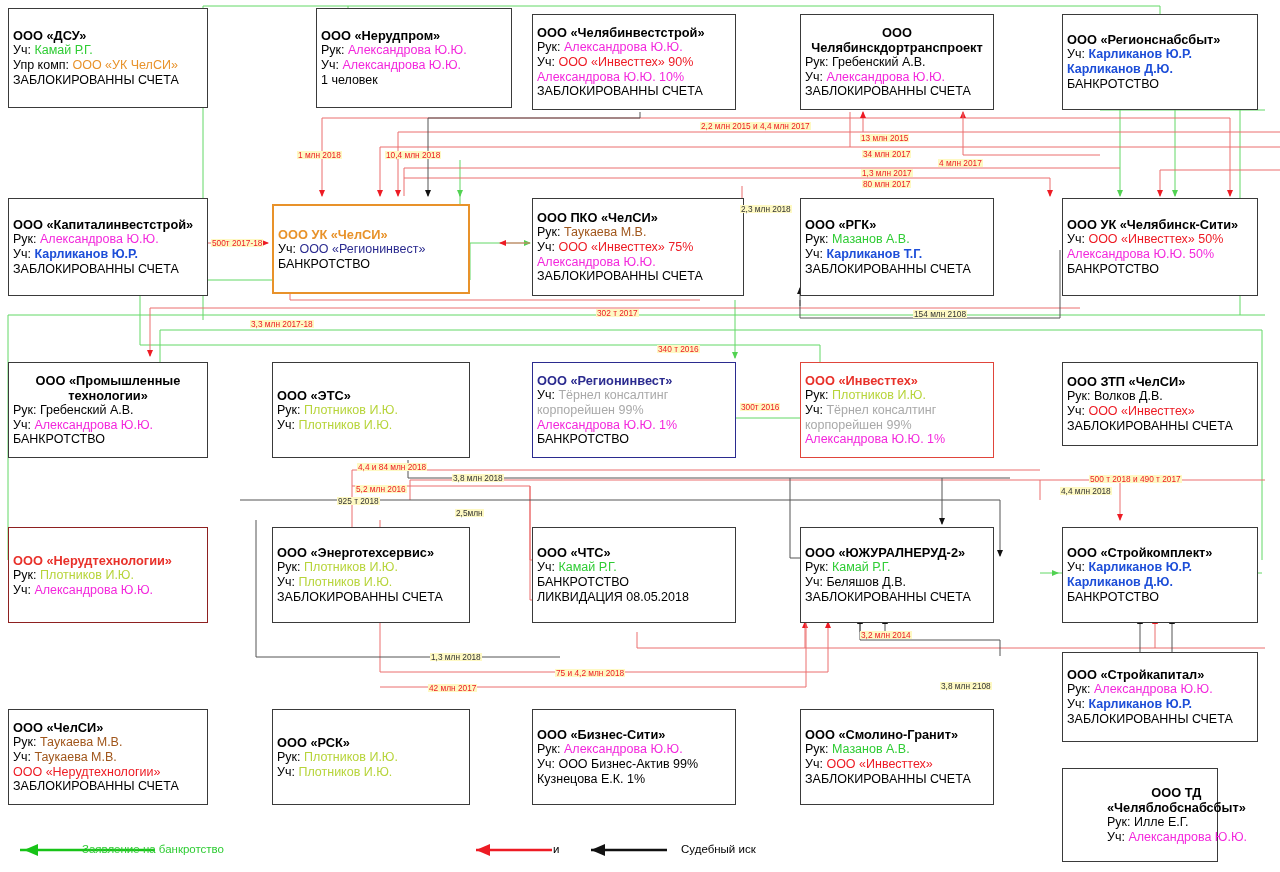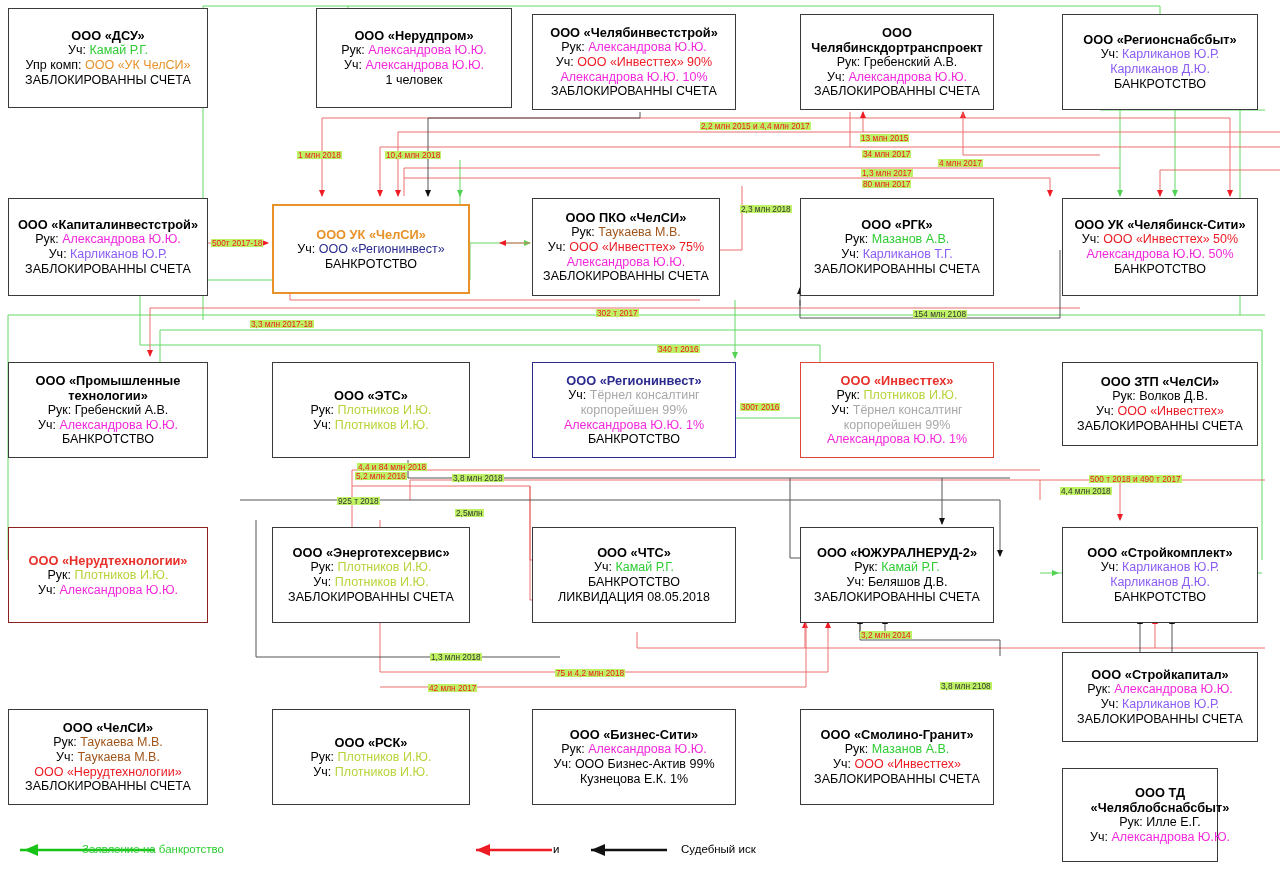--- a/index.html
+++ b/index.html
@@ -5,49 +5,49 @@
   html,body{margin:0;padding:0;background:#ffffff;}
   body{
     font-family:"Liberation Sans","DejaVu Sans",sans-serif;
     width:1280px;height:872px;position:relative;overflow:hidden;
   }
   #canvas{position:absolute;left:0;top:0;width:1280px;height:872px;}
   #edges{position:absolute;left:0;top:0;width:1280px;height:872px;pointer-events:none;}
   .node{
     position:absolute;box-sizing:border-box;
     border:1px solid #3a3a3a;background:#ffffff;
-    display:flex;flex-direction:column;align-items:center;justify-content:center;
+    display:flex;flex-direction:column;align-items:flex-start;justify-content:center;
     text-align:center;line-height:1.18;
     font-size:12.5px;color:#000;
     padding:3px 4px;
   }
   .node .title{font-weight:bold;font-size:12.8px;color:#000;white-space:nowrap;}
   .node .title.wrap{white-space:normal;}
   .node .line{white-space:nowrap;}
   .node.orange{border:2px solid #E8922A;}
   .node.orange .title{color:#E8922A;}
   .node.navy{border:1px solid #2B2B8F;}
   .node.navy .title{color:#2B2B8F;}
   .node.red{border:1px solid #E0453B;}
   .node.red .title{color:#E8312A;}
   .node.darkred{border:1px solid #8E2020;}
   .node.darkred .title{color:#E8312A;}
   .c-green{color:#2ECC33;}
   .c-magenta{color:#F327DC;}
-  .c-cyan{color:#8b5cf6;}
+  .c-cyan{color:#1d4ed8;font-weight:bold;}
   .c-red{color:#ED1B24;}
   .c-orange{color:#E8922A;}
   .c-lime{color:#B7D43A;}
   .c-brown{color:#A0561B;}
   .c-gray{color:#A9A9A9;}
   .c-navy{color:#2B2B8F;}
   .c-black{color:#000;}
   .elabel{
     position:absolute;font-size:8.3px;color:#ED1B24;
-    background:#bef264;padding:0 1px;white-space:nowrap;line-height:1;
+    background:#fef9c3;padding:0 1px;white-space:nowrap;line-height:1;
   }
   .elabel.blk{color:#333;}
   .legend{position:absolute;font-size:11px;white-space:nowrap;}
   .lg-green{color:#2ECC33;font-size:11.5px;}
   .lg-black{color:#000;font-size:11.5px;}
 </style>
 </head>
 <body>
 
 <div id="canvas">
@@ -223,21 +223,21 @@
     <div class="line"><span>Уч: </span><span class="c-cyan">Карликанов Ю.Р.</span></div>
     <div class="line"><span class="c-black">ЗАБЛОКИРОВАННЫ СЧЕТА</span></div>
   </div>
 
   <div class="node orange" style="left:272px;top:204px;width:198px;height:90px;">
     <div class="title">ООО УК «ЧелСИ»</div>
     <div class="line"><span>Уч: </span><span class="c-navy">ООО «Регионинвест»</span></div>
     <div class="line"><span class="c-black">БАНКРОТСТВО</span></div>
   </div>
 
-  <div class="node" style="left:532px;top:198px;width:188px;height:98px;">
+  <div class="node" style="left:532px;top:198px;width:212px;height:98px;">
     <div class="title">ООО ПКО «ЧелСИ»</div>
     <div class="line"><span>Рук: </span><span class="c-brown">Таукаева М.В.</span></div>
     <div class="line"><span>Уч: </span><span class="c-red">ООО «Инвесттех» 75%</span></div>
     <div class="line"><span class="c-magenta">Александрова Ю.Ю.</span></div>
     <div class="line"><span class="c-black">ЗАБЛОКИРОВАННЫ СЧЕТА</span></div>
   </div>
 
   <div class="node" style="left:800px;top:198px;width:194px;height:98px;">
     <div class="title">ООО «РГК»</div>
     <div class="line"><span>Рук: </span><span class="c-green">Мазанов А.В.</span></div>
@@ -373,21 +373,21 @@
   <div class="elabel" style="left:862px;top:180px;">80 млн 2017</div>
   <div class="elabel" style="left:211px;top:239px;">500т 2017-18</div>
   <div class="elabel blk" style="left:740px;top:205px;">2,3 млн 2018</div>
   <div class="elabel" style="left:250px;top:320px;">3,3 млн 2017-18</div>
   <div class="elabel" style="left:596px;top:309px;">302 т 2017</div>
   <div class="elabel blk" style="left:913px;top:310px;">154 млн 2108</div>
   <div class="elabel" style="left:657px;top:345px;">340 т 2016</div>
   <div class="elabel" style="left:740px;top:403px;">300т 2016</div>
   <div class="elabel" style="left:357px;top:463px;">4,4 и 84 млн 2018</div>
   <div class="elabel blk" style="left:452px;top:474px;">3,8 млн 2018</div>
-  <div class="elabel" style="left:355px;top:472px;">5,2 млн 2016</div>
+  <div class="elabel" style="left:355px;top:485px;">5,2 млн 2016</div>
   <div class="elabel blk" style="left:337px;top:497px;">925 т 2018</div>
   <div class="elabel blk" style="left:455px;top:509px;">2,5млн</div>
   <div class="elabel" style="left:1048px;top:475px;margin-left:41px;">500 т 2018 и 490 т 2017</div>
   <div class="elabel blk" style="left:1060px;top:487px;">4,4 млн 2018</div>
   <div class="elabel" style="left:860px;top:631px;">3,2 млн 2014</div>
   <div class="elabel blk" style="left:430px;top:653px;">1,3 млн 2018</div>
   <div class="elabel" style="left:555px;top:669px;">75 и 4,2 млн 2018</div>
   <div class="elabel" style="left:428px;top:684px;">42 млн 2017</div>
   <div class="elabel blk" style="left:940px;top:682px;">3,8 млн 2108</div>
 

